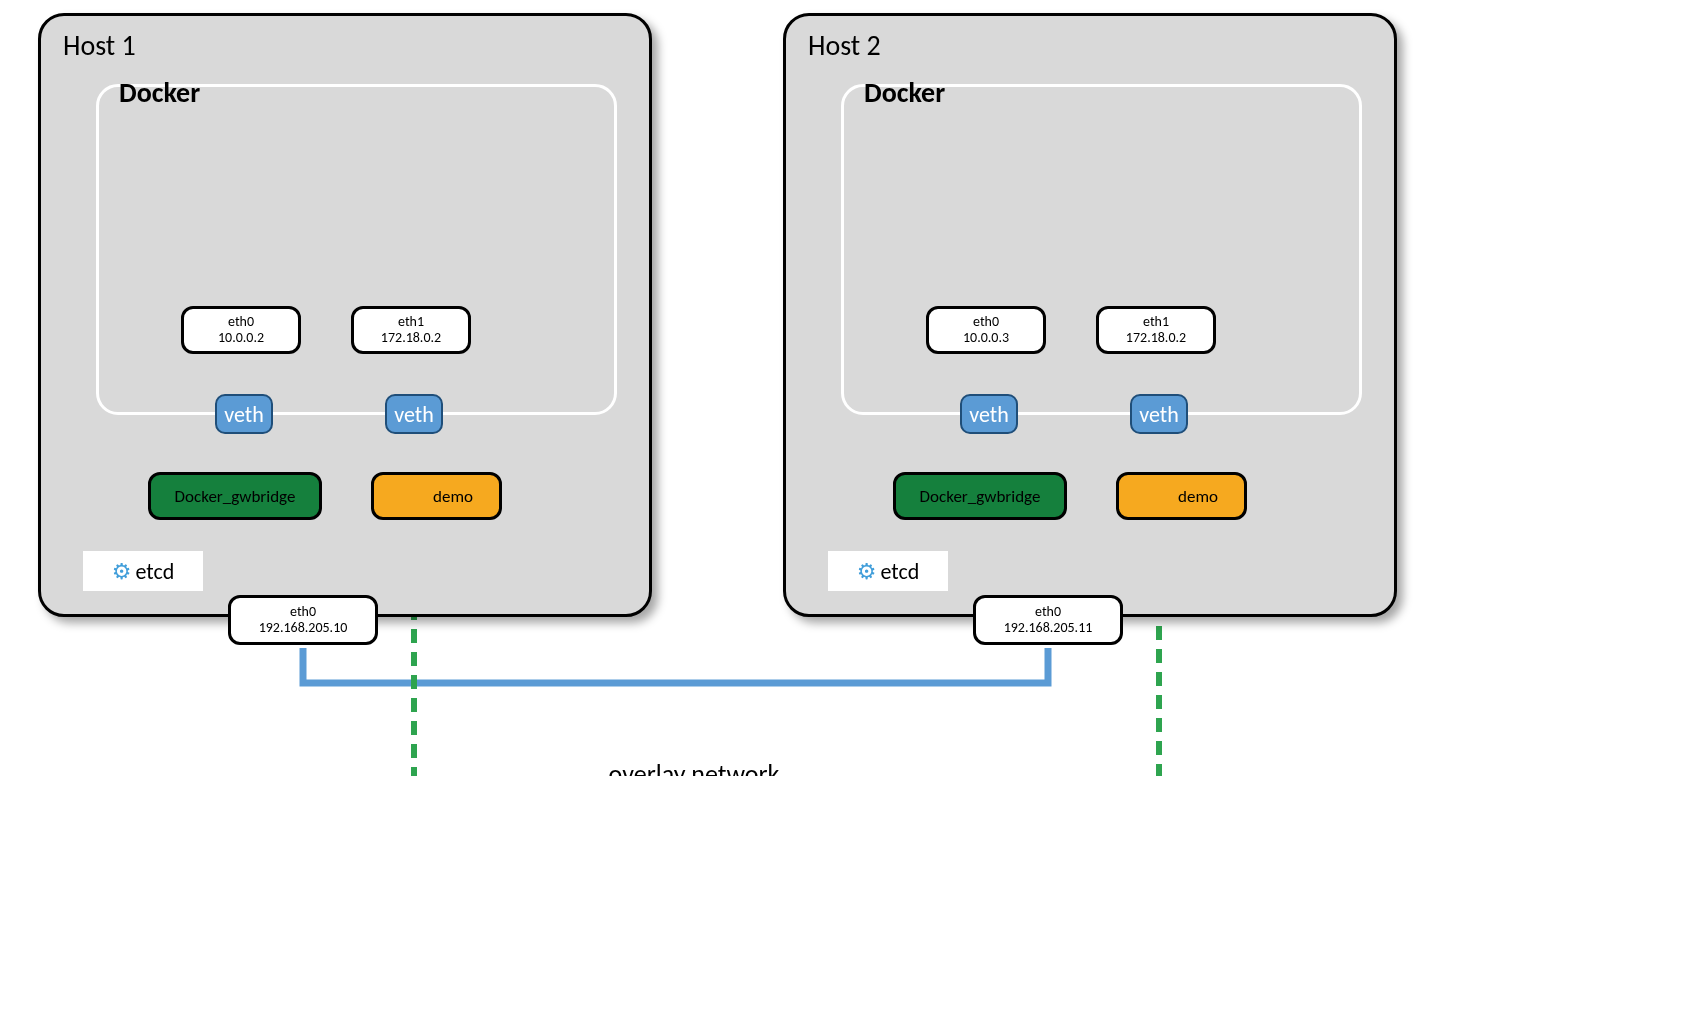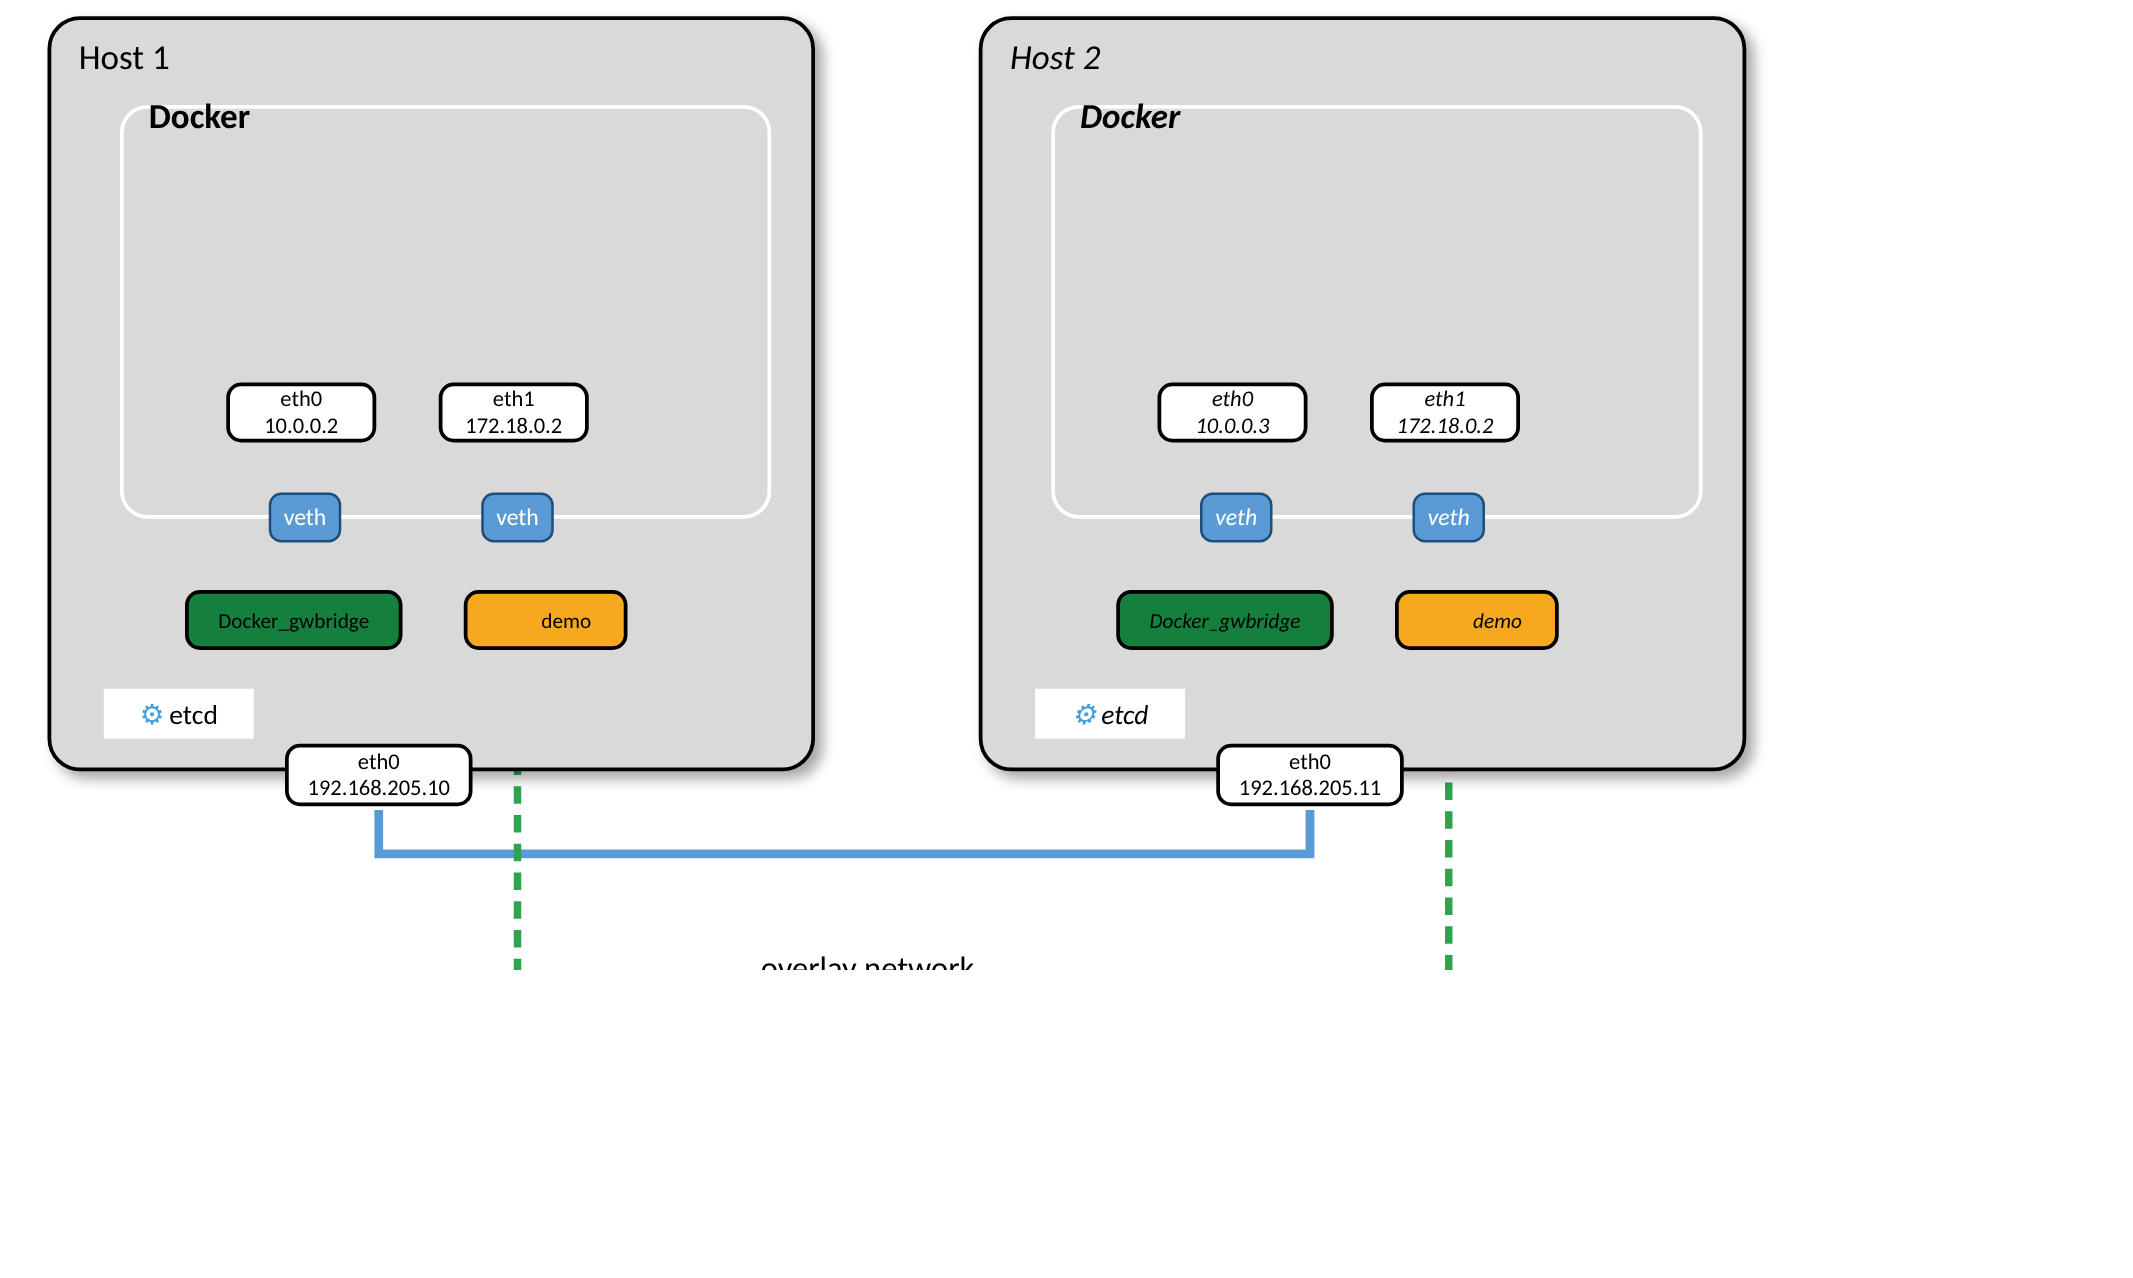--- a/index.html
+++ b/index.html
@@ -45,38 +45,38 @@
     font-size: 26px;
   }
 
   
   .label-box {
     position: absolute;
     background: #fff;
     border: 3px solid #000;
     border-radius: 12px;
     text-align: center;
-    font-size: 18px;
+    font-size: 14px;
     line-height: 1.15;
     padding: 8px 6px;
     box-sizing: border-box;
     display: flex;
     flex-direction: column;
     align-items: center;
     justify-content: center;
   }
 
   
   .veth {
     position: absolute;
     background: #5b9bd5;
     border: 2px solid #1f4e79;
     border-radius: 10px;
     color: #fff;
-    font-size: 19px;
+    font-size: 22px;
     text-align: center;
     display: flex; align-items: center; justify-content: center;
   }
 
   
   .gwbridge {
     position: absolute;
     background: #15803d;
     border: 3px solid #000;
     border-radius: 12px;
@@ -168,21 +168,21 @@
       <span class="gear">⚙</span>
       <span>etcd</span>
     </div>
   </div>
 
   <div class="label-box" style="left:228px; top:595px; width:150px; height:50px;">
     <span>eth0</span>
     <span>192.168.205.10</span>
   </div>
 
-  <div class="host" style="left:783px; top:13px; width:608px; height:598px;font-style:italic;">
+  <div class="host" style="left:783px; top:13px; width:608px; height:598px;">
     <div class="host-title">Host 2</div>
 
     <div class="docker" style="left:55px; top:68px; width:515px; height:325px;">
       <div class="docker-title">Docker</div>
     </div>
 
 
     <div class="label-box" style="left:140px; top:290px; width:120px; height:48px;">
       <span>eth0</span>
       <span>10.0.0.3</span>

